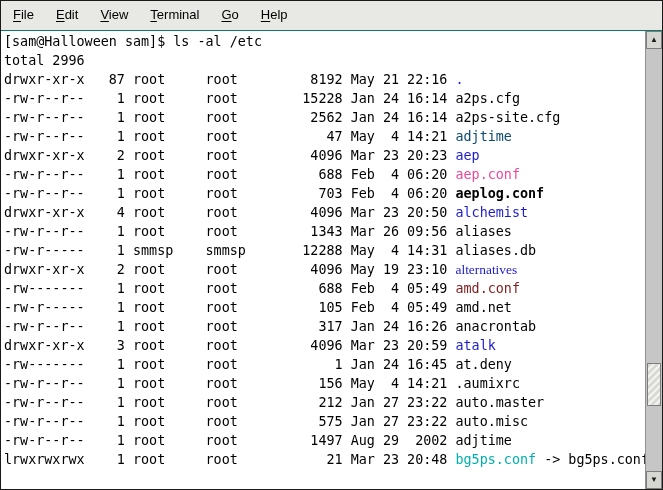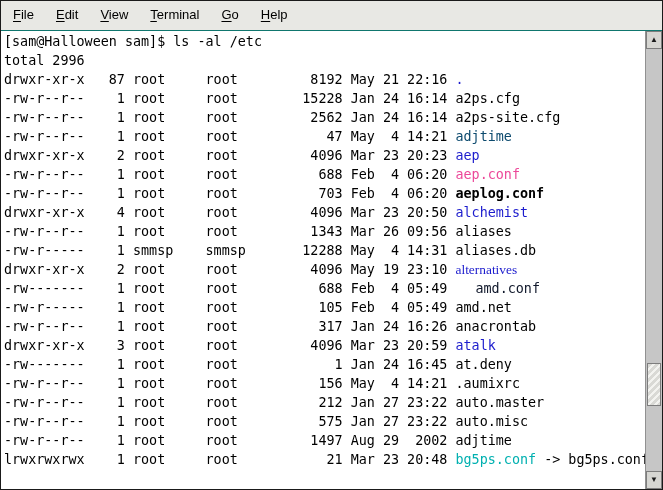--- a/index.html
+++ b/index.html
@@ -117,21 +117,21 @@
         <div class="term-line"><span>-rw-r--r--    1 root     root        15228 Jan 24 16:14 </span><span style="color: rgb(0, 0, 0);">a2ps.cfg</span></div>
         <div class="term-line"><span>-rw-r--r--    1 root     root         2562 Jan 24 16:14 </span><span style="color: rgb(0, 0, 0);">a2ps-site.cfg</span></div>
         <div class="term-line"><span>-rw-r--r--    1 root     root           47 May  4 14:21 </span><span style="color: #0c4a6e;">adjtime</span></div>
         <div class="term-line"><span>drwxr-xr-x    2 root     root         4096 Mar 23 20:23 </span><span style="color: rgb(28, 28, 205);">aep</span></div>
         <div class="term-line"><span>-rw-r--r--    1 root     root          688 Feb  4 06:20 </span><span style="color: #ec4899;">aep.conf</span></div>
         <div class="term-line"><span>-rw-r--r--    1 root     root          703 Feb  4 06:20 </span><span style="color: rgb(0, 0, 0); font-weight: bold;">aeplog.conf</span></div>
         <div class="term-line"><span>drwxr-xr-x    4 root     root         4096 Mar 23 20:50 </span><span style="color: rgb(28, 28, 205);">alchemist</span></div>
         <div class="term-line"><span>-rw-r--r--    1 root     root         1343 Mar 26 09:56 </span><span style="color: rgb(0, 0, 0);">aliases</span></div>
         <div class="term-line"><span>-rw-r-----    1 smmsp    smmsp       12288 May  4 14:31 </span><span style="color: rgb(0, 0, 0);">aliases.db</span></div>
         <div class="term-line"><span>drwxr-xr-x    2 root     root         4096 May 19 23:10 </span><span style="color: rgb(28, 28, 205); font-family: Liberation Serif, serif;">alternatives</span></div>
-        <div class="term-line"><span>-rw-------    1 root     root          688 Feb  4 05:49 </span><span style="color: #0f172a; margin-left: 20px;">amd.conf</span></div>
+        <div class="term-line"><span>-rw-------    1 root     root          688 Feb  4 05:49 </span><span style="color: #7f1d1d;">amd.conf</span></div>
         <div class="term-line"><span>-rw-r-----    1 root     root          105 Feb  4 05:49 </span><span style="color: rgb(0, 0, 0);">amd.net</span></div>
         <div class="term-line"><span>-rw-r--r--    1 root     root          317 Jan 24 16:26 </span><span style="color: rgb(0, 0, 0);">anacrontab</span></div>
         <div class="term-line"><span>drwxr-xr-x    3 root     root         4096 Mar 23 20:59 </span><span style="color: rgb(28, 28, 205);">atalk</span></div>
         <div class="term-line"><span>-rw-------    1 root     root            1 Jan 24 16:45 </span><span style="color: rgb(0, 0, 0);">at.deny</span></div>
         <div class="term-line"><span>-rw-r--r--    1 root     root          156 May  4 14:21 </span><span style="color: rgb(0, 0, 0);">.aumixrc</span></div>
         <div class="term-line"><span>-rw-r--r--    1 root     root          212 Jan 27 23:22 </span><span style="color: rgb(0, 0, 0);">auto.master</span></div>
         <div class="term-line"><span>-rw-r--r--    1 root     root          575 Jan 27 23:22 </span><span style="color: rgb(0, 0, 0);">auto.misc</span></div>
         <div class="term-line"><span>-rw-r--r--    1 root     root         1497 Aug 29  2002 </span><span style="color: rgb(0, 0, 0);">adjtime</span></div>
         <div class="term-line"><span>lrwxrwxrwx    1 root     root           21 Mar 23 20:48 </span><span style="color: rgb(0, 176, 176);">bg5ps.conf</span><span> -&gt; bg5ps.conf</span></div>
       </div>

